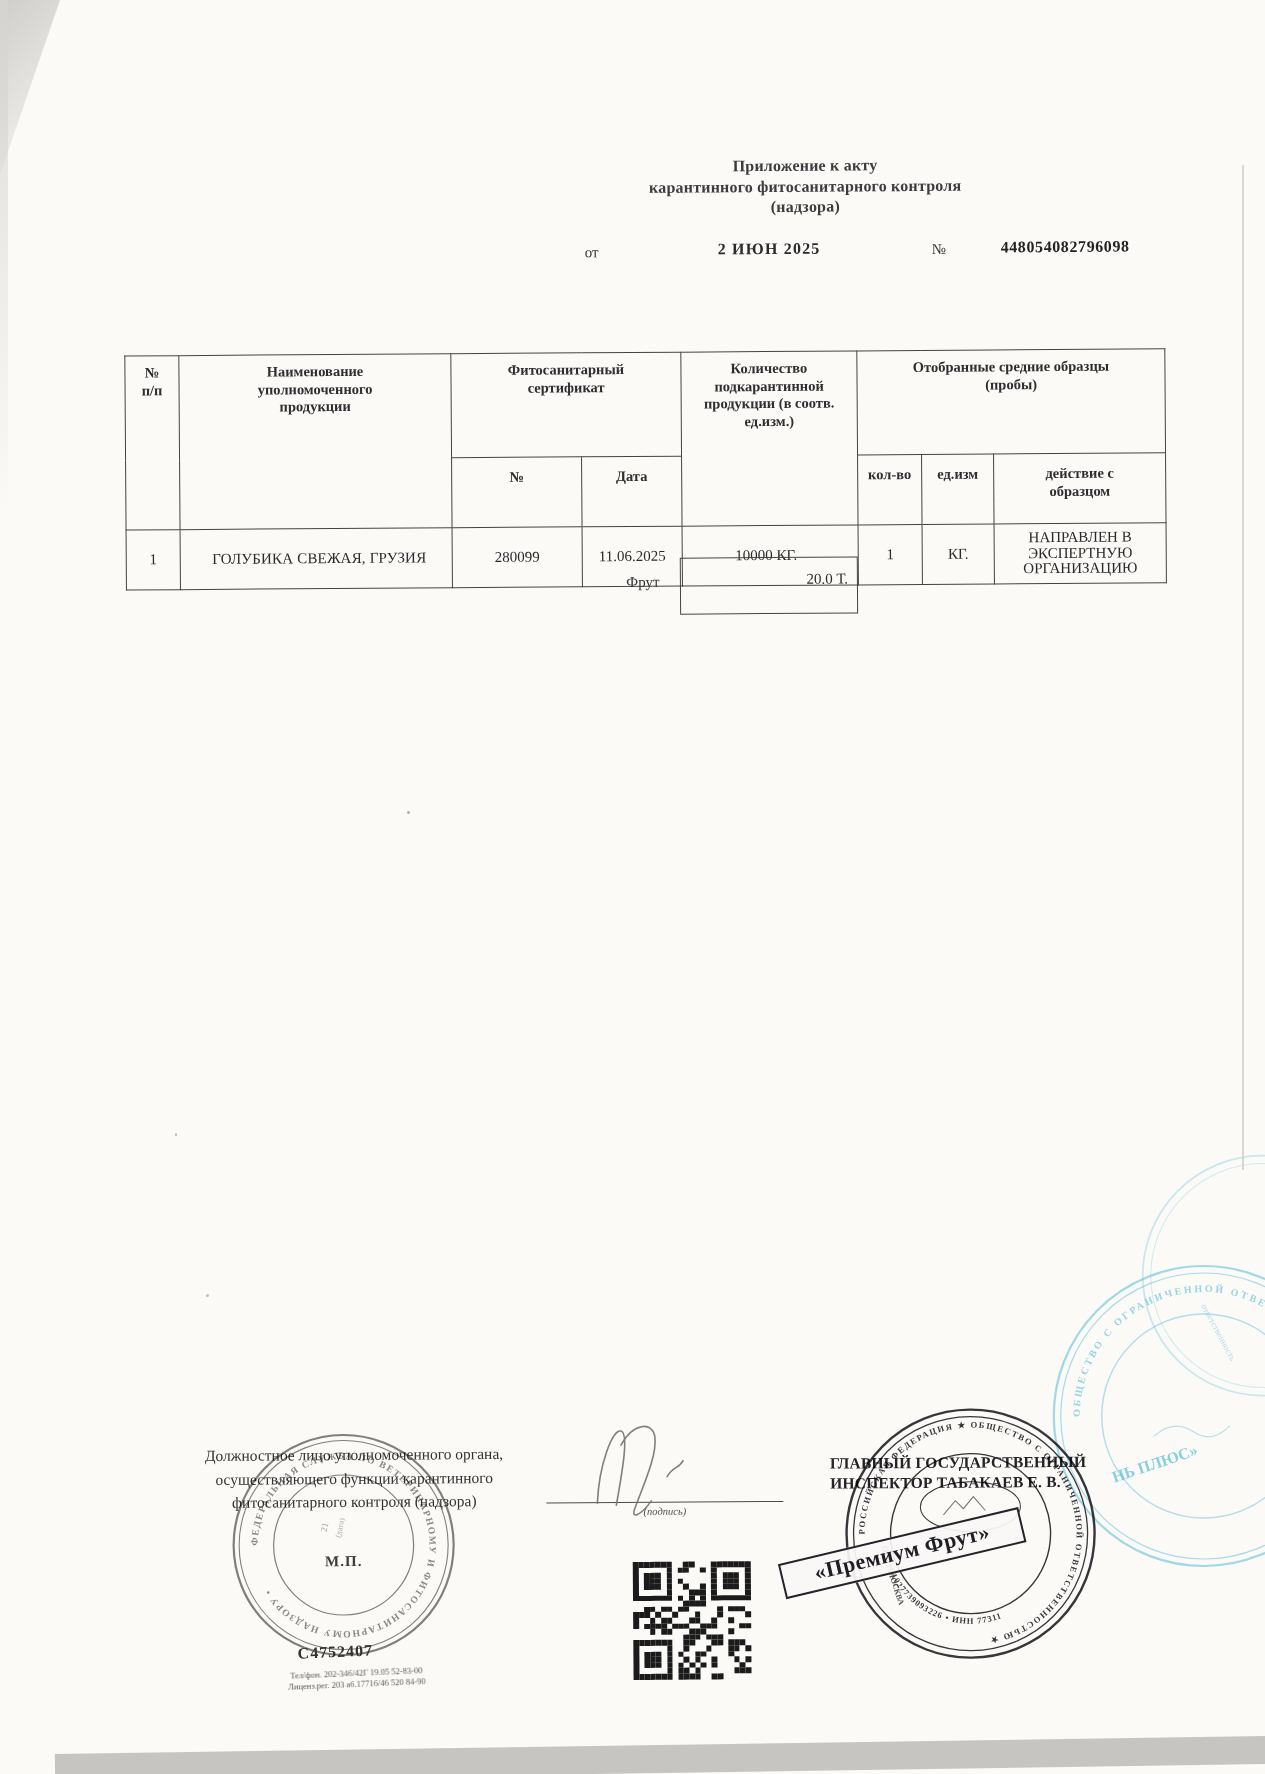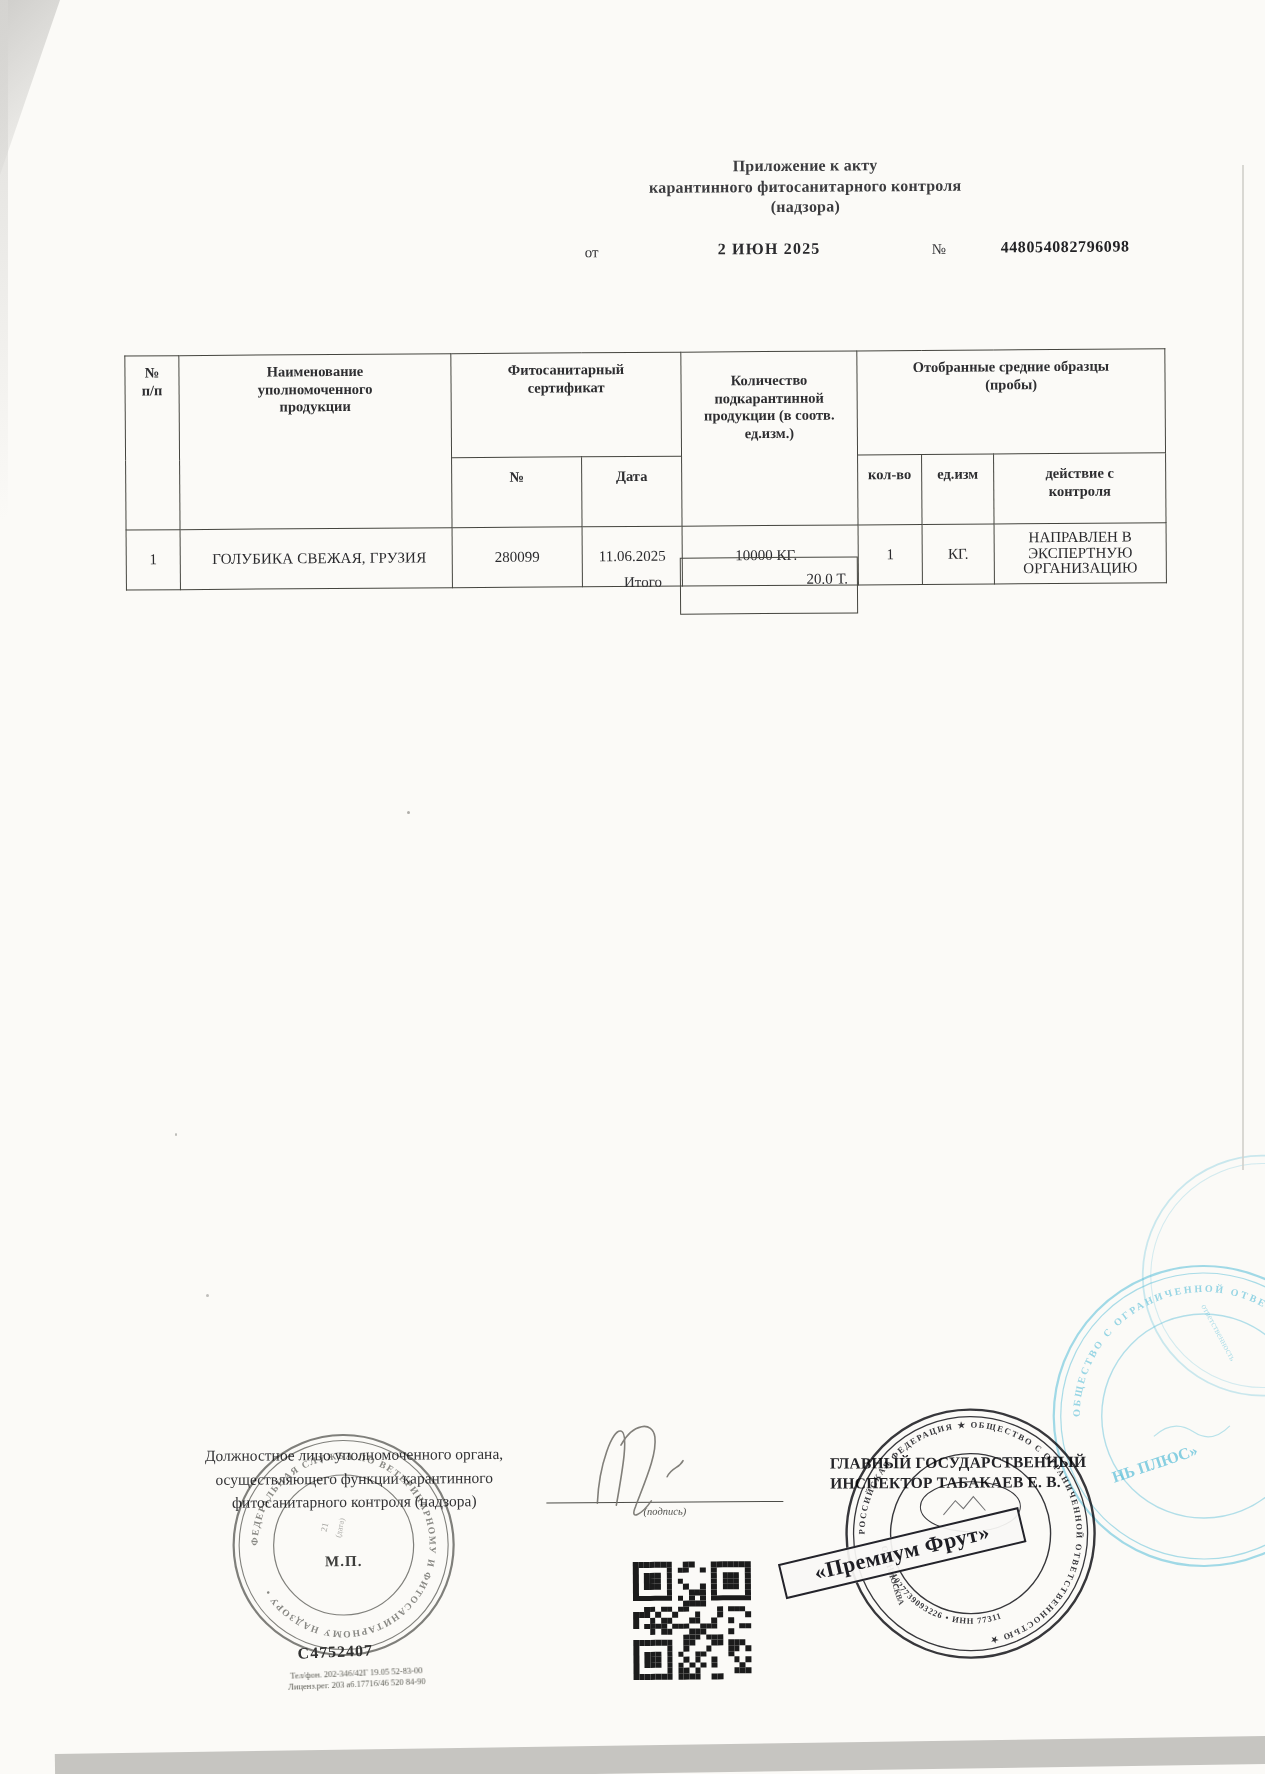--- a/index.html
+++ b/index.html
@@ -41,21 +41,21 @@
   
   table.main{position:absolute;left:128px;top:352px;width:1040px;border-collapse:collapse;
     table-layout:fixed;}
   table.main th,table.main td{border:1.6px solid #45453f;overflow:hidden;}
   table.main th{font-weight:bold;font-size:14.5px;line-height:17.5px;vertical-align:top;
     padding:8px 2px 0 2px;text-align:center;color:#2e2e31;}
   tr.hrow1 th{height:95px;}
   tr.hrow2 th{height:58px;padding-top:11px;}
   tr.drow td{height:55px;font-size:15px;vertical-align:middle;text-align:center;color:#2b2b2e;}
   .hdr-narrow{max-width:170px;margin:0 auto;}
-  .hdr-qty{max-width:140px;margin:12px auto;text-align:center;}
+  .hdr-qty{max-width:140px;margin:0 auto;text-align:center;}
   .hdr-samples{max-width:230px;margin:0 auto;}
   .hdr-cert{max-width:160px;margin:0 auto;}
   .hdr-action{max-width:118px;margin:0 auto;}
   td.cell-name{text-align:left;padding-left:7px;font-size:14.5px;letter-spacing:.2px;}
   td.cell-qty{text-align:right;padding-right:9px;}
   td.cell-action{font-size:13.5px;line-height:15.5px;padding:2px;}
   .total-label{position:absolute;left:585px;top:574px;width:120px;text-align:center;font-size:15px;color:#333336;}
   .total-box{position:absolute;left:682px;top:558px;width:178px;height:57px;
     border:1.6px solid #45453f;box-sizing:border-box;}
   .total-value{position:absolute;right:9px;top:13px;font-size:15px;color:#2b2b2e;}
@@ -136,37 +136,37 @@
       <th colspan="3">
         <div class="hdr-samples">Отобранные средние образцы (пробы)</div>
       </th>
     </tr>
     <tr class="hrow2">
       <th>№</th>
       <th>Дата</th>
       <th>кол-во</th>
       <th>ед.изм</th>
       <th>
-        <div class="hdr-action">действие с контроля</div>
+        <div class="hdr-action">действие с образцом</div>
       </th>
     </tr>
     <tr class="drow">
       <td>1</td>
       <td class="cell-name">ГОЛУБИКА СВЕЖАЯ, ГРУЗИЯ</td>
       <td>280099</td>
       <td>11.06.2025</td>
       <td class="cell-qty">10000 КГ.</td>
       <td>1</td>
       <td>КГ.</td>
       <td class="cell-action">НАПРАВЛЕН В ЭКСПЕРТНУЮ ОРГАНИЗАЦИЮ</td>
     </tr>
   </tbody>
     </table>
 
-  <div class="total-label">Итого</div>
+  <div class="total-label">Фрут</div>
   <div class="total-box">
     <span class="total-value">20.0 Т.</span>
   </div>
 
   <div class="official">
     <div>Должностное лицо уполномоченного органа,</div>
     <div>осуществляющего функции карантинного</div>
     <div>фитосанитарного контроля (надзора)</div>
   </div>
 

